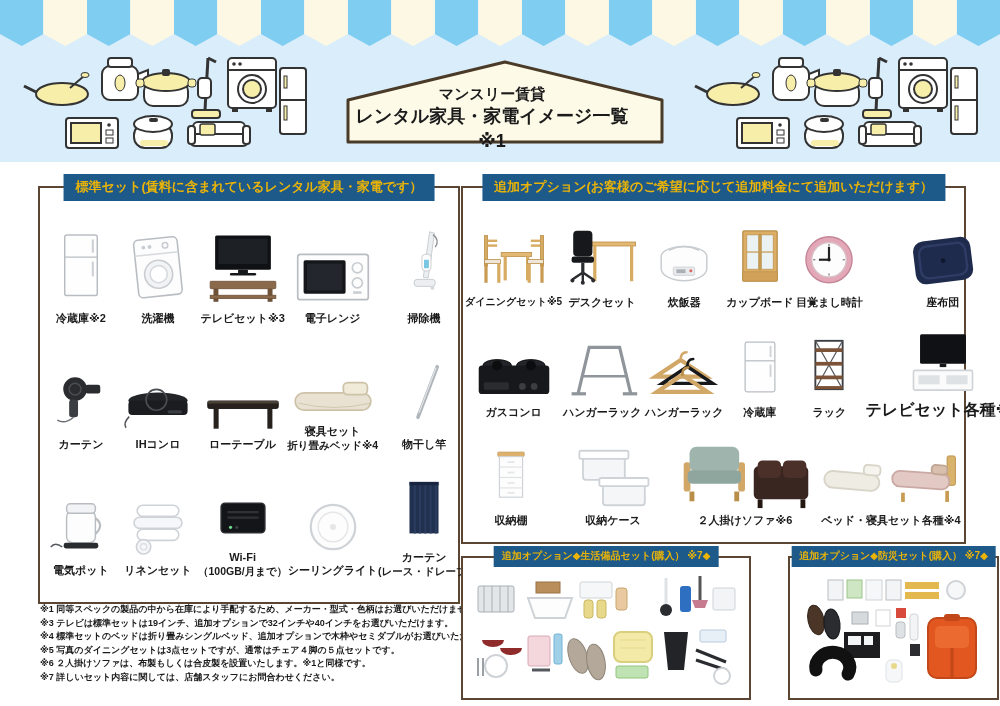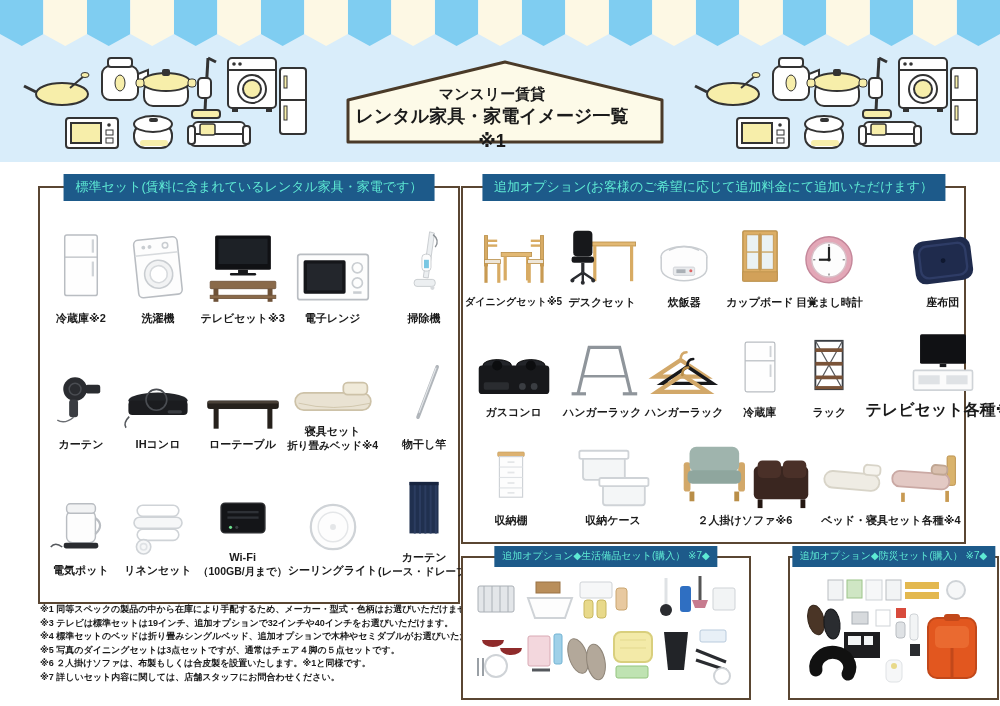--- a/index.html
+++ b/index.html
@@ -12,22 +12,22 @@
   .stripe.b{background:#7fcdf1;} .stripe.c{background:#fdf8e4;}
   .icon-cluster{position:absolute;top:52px;width:285px;height:102px;}
   .icon-cluster.left{left:22px;} .icon-cluster.right{left:693px;}
   
   .pennant{position:absolute;left:346px;top:60px;width:318px;height:84px;}
   .pennant .txt{position:absolute;left:0;top:24px;width:292px;text-align:center;font-weight:bold;line-height:1.35;}
   .pennant .t1{font-size:15px;}
   .pennant .t2{font-size:18px;}
   
   .panel{position:absolute;background:#fff;border:2px solid #5a4632;}
-  .pill{position:absolute;top:-14px;left:50%;transform:translateX(-50%);background:#1d5a8a;color:#5eead4;
-        font-weight:normal;white-space:nowrap;padding:4px 12px 5px;font-size:13px;letter-spacing:0;}
+  .pill{position:absolute;top:-14px;left:50%;transform:translateX(-50%);background:#1d5a8a;color:#eab308;
+        font-weight:bold;white-space:nowrap;padding:4px 12px 5px;font-size:13px;letter-spacing:0;}
   .pill.small{font-size:10px;padding:3px 8px 4px;top:-12px;}
   .grid5{display:grid;grid-template-columns:repeat(5,1fr);padding:12px 4px 2px;}
   .grid6{display:grid;grid-template-columns:repeat(6,1fr);padding:12px 2px 0;}
   .cell{display:flex;flex-direction:column;align-items:center;justify-content:flex-end;}
   .cell-l{height:126px;} .cell-r{height:110px;}
   .pimg{flex:1;display:flex;align-items:flex-end;justify-content:center;width:100%;}
   .plabel{font-size:11px;font-weight:bold;text-align:center;line-height:1.25;min-height:14px;white-space:nowrap;}
   .plabel .l2{display:block;font-size:10.5px;}
   .row3{display:flex;padding:0 2px;}
   .row3 .cell{height:108px;}

